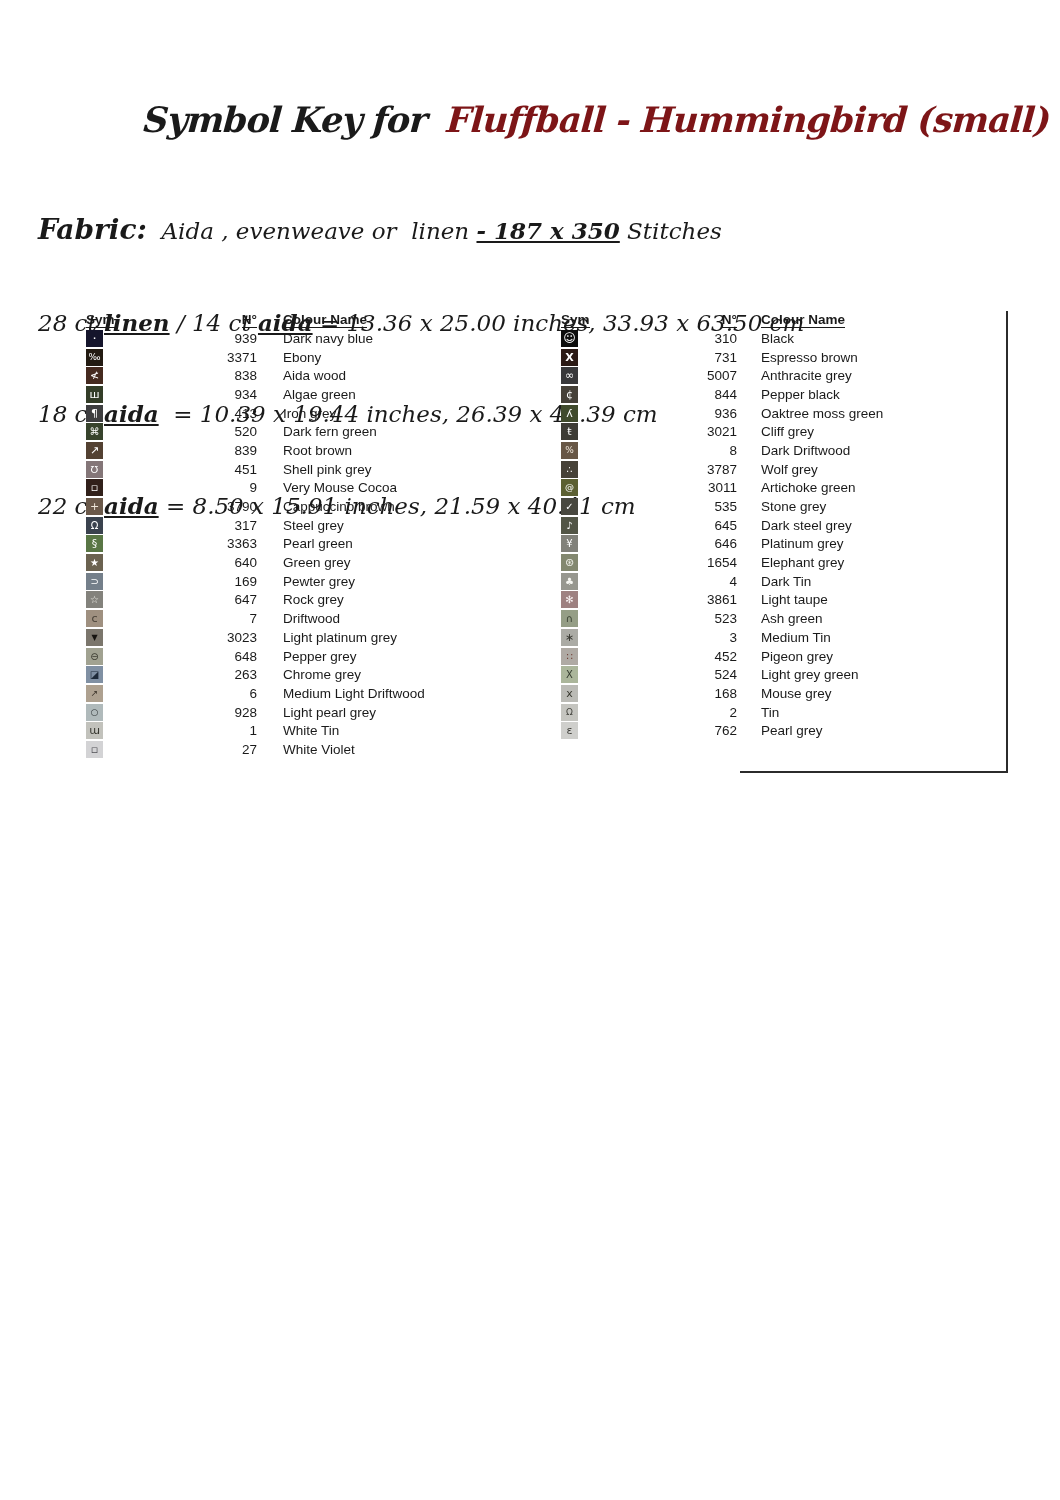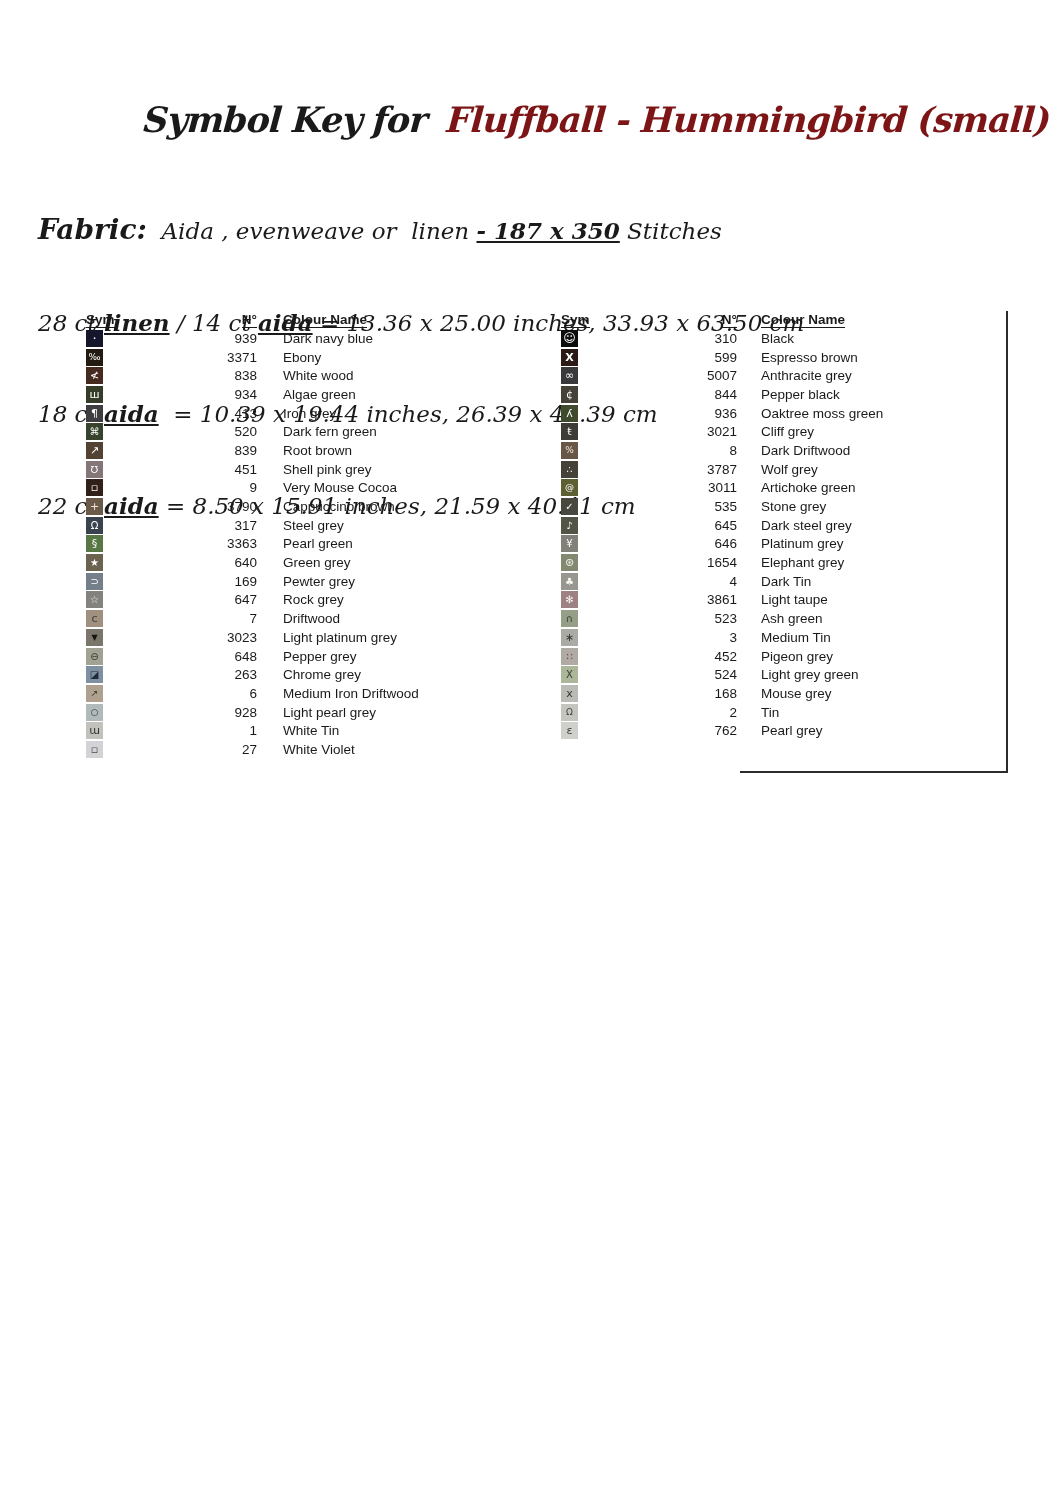--- a/index.html
+++ b/index.html
@@ -99,21 +99,21 @@
           <div class="numcell">3371</div>
           <div></div>
           <div class="namecell">Ebony</div>
         </div>
         <div class="krow">
           <div class="symcell">
             <span class="swatch" style="background: rgb(69, 42, 31); color: rgb(255, 255, 255);">≮</span>
           </div>
           <div class="numcell">838</div>
           <div></div>
-          <div class="namecell">White wood</div>
+          <div class="namecell">Aida wood</div>
         </div>
         <div class="krow">
           <div class="symcell">
             <span class="swatch" style="background: rgb(51, 61, 40); color: rgb(255, 255, 255);">ш</span>
           </div>
           <div class="numcell">934</div>
           <div></div>
           <div class="namecell">Algae green</div>
         </div>
         <div class="krow">
@@ -235,21 +235,21 @@
           <div class="numcell">263</div>
           <div></div>
           <div class="namecell">Chrome grey</div>
         </div>
         <div class="krow">
           <div class="symcell">
             <span class="swatch" style="background: rgb(174, 161, 144); color: rgb(59, 51, 42); font-size: 9px;">↗</span>
           </div>
           <div class="numcell">6</div>
           <div></div>
-          <div class="namecell">Medium Iron Driftwood</div>
+          <div class="namecell">Medium Light Driftwood</div>
         </div>
         <div class="krow">
           <div class="symcell">
             <span class="swatch" style="background: rgb(176, 186, 187); color: rgb(47, 53, 55); font-size: 9px;">○</span>
           </div>
           <div class="numcell">928</div>
           <div></div>
           <div class="namecell">Light pearl grey</div>
         </div>
         <div class="krow">
@@ -284,21 +284,21 @@
             <span class="swatch" style="background: rgb(13, 13, 13); color: rgb(255, 255, 255); font-size: 12px;">☺</span>
           </div>
           <div class="numcell">310</div>
           <div></div>
           <div class="namecell">Black</div>
         </div>
         <div class="krow">
           <div class="symcell">
             <span class="swatch" style="background: rgb(43, 26, 21); color: rgb(255, 255, 255); font-weight: bold;">X</span>
           </div>
-          <div class="numcell">599</div>
+          <div class="numcell">731</div>
           <div></div>
           <div class="namecell">Espresso brown</div>
         </div>
         <div class="krow">
           <div class="symcell">
             <span class="swatch" style="background: rgb(57, 57, 59); color: rgb(255, 255, 255);">∞</span>
           </div>
           <div class="numcell">5007</div>
           <div></div>
           <div class="namecell">Anthracite grey</div>

